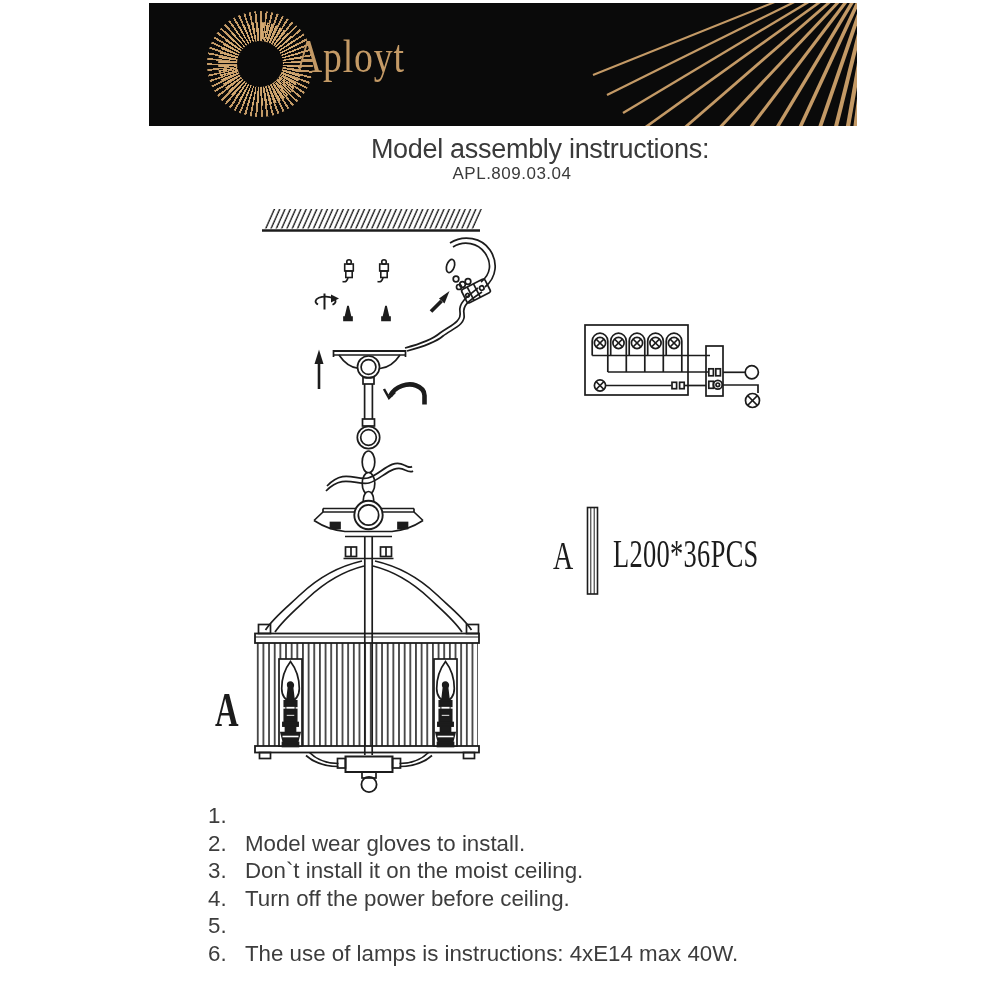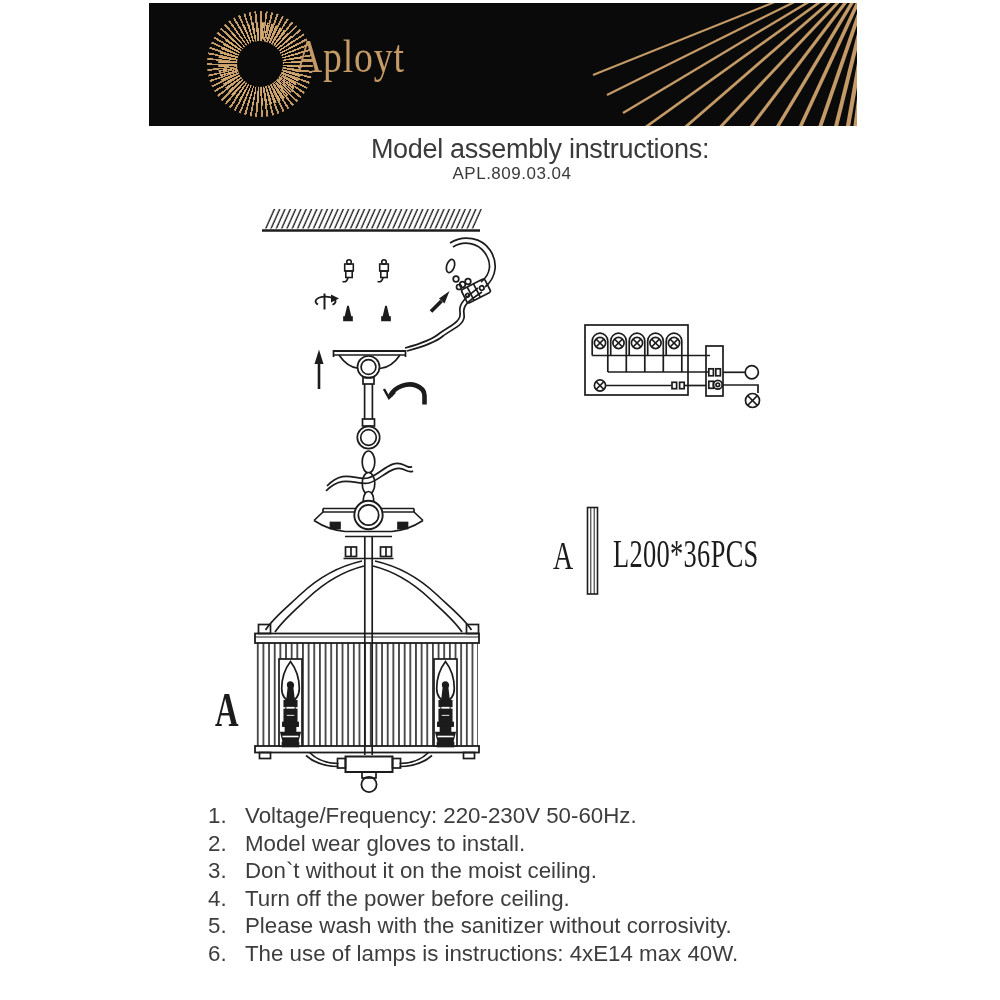--- a/index.html
+++ b/index.html
@@ -302,37 +302,35 @@
     </g>
   </svg>
 
   <div class="big-a">A</div>
   <div class="rod-a">A</div>
   <div class="rod-spec">L200*36PCS</div>
 
   <div class="instructions">
     <div class="instr-row">
       <span class="instr-num">1.</span>
-      <span class="instr-text">Voltage/Frequency: 220-230V 50-60Hz.</span>
     </div>
     <div class="instr-row">
       <span class="instr-num">2.</span>
       <span class="instr-text">Model wear gloves to install.</span>
     </div>
     <div class="instr-row">
       <span class="instr-num">3.</span>
-      <span class="instr-text">Don`t without it on the moist ceiling.</span>
+      <span class="instr-text">Don`t install it on the moist ceiling.</span>
     </div>
     <div class="instr-row">
       <span class="instr-num">4.</span>
       <span class="instr-text">Turn off the power before ceiling.</span>
     </div>
     <div class="instr-row">
       <span class="instr-num">5.</span>
-      <span class="instr-text">Please wash with the sanitizer without corrosivity.</span>
     </div>
     <div class="instr-row">
       <span class="instr-num">6.</span>
       <span class="instr-text">The use of lamps is instructions: 4xE14 max 40W.</span>
     </div>
   </div>
 
 </div>
 
 </body></html>

